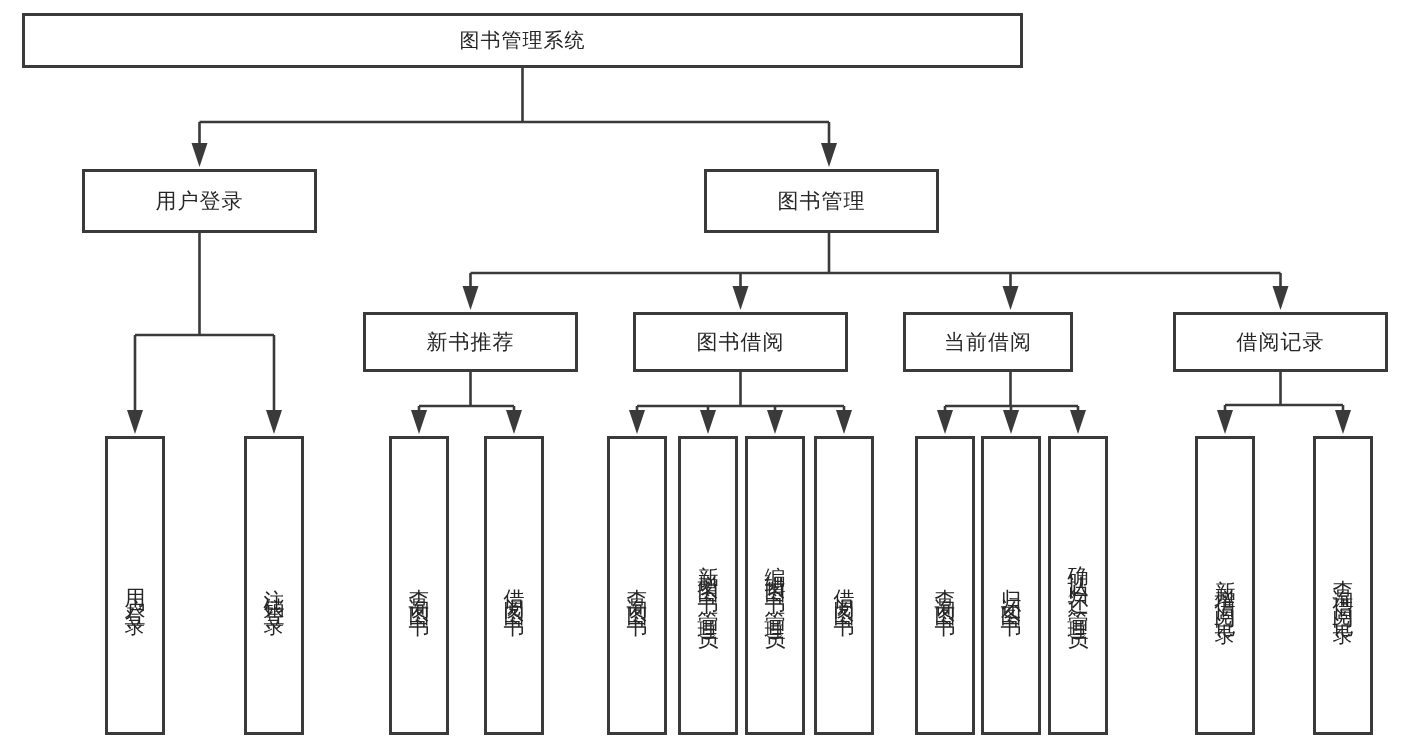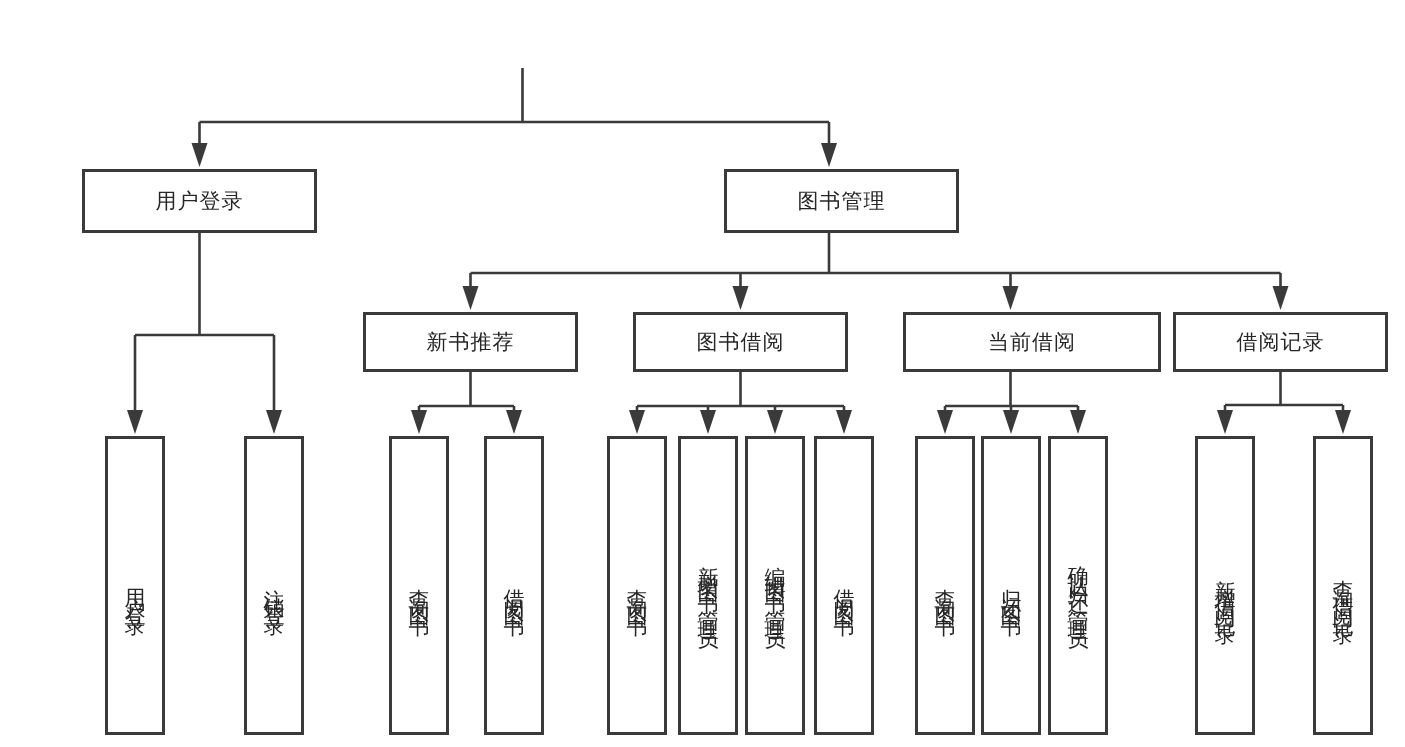--- a/index.html
+++ b/index.html
@@ -90,27 +90,28 @@
              M945 406 L945 412 M1011 406 L1011 412 M1078 406 L1078 412"></path>
     <polygon points="937,410 953,410 945,434"></polygon>
     <polygon points="1003,410 1019,410 1011,434"></polygon>
     <polygon points="1070,410 1086,410 1078,434"></polygon>
 
     <path d="M1280.5 372 L1280.5 405 M1225 405 L1343 405 M1225 405 L1225 412 M1343 405 L1343 412"></path>
     <polygon points="1217,410 1233,410 1225,434"></polygon>
     <polygon points="1335,410 1351,410 1343,434"></polygon>
   </svg>
 
+  <div class="node rootbox" style="left:22px; top:13px; width:1001px; height:55px;">图书管理系统</div>
 
   <div class="node hbox" style="left:82px; top:169px; width:235px; height:64px;">用户登录</div>
-  <div class="node hbox" style="left:724px; top:169px; width:235px; height:64px;">图书管理</div>
+  <div class="node hbox" style="left:704px; top:169px; width:235px; height:64px;">图书管理</div>
 
   <div class="node hbox" style="left:363px; top:312px; width:215px; height:60px;">新书推荐</div>
   <div class="node hbox" style="left:633px; top:312px; width:215px; height:60px;">图书借阅</div>
-  <div class="node hbox" style="left:903px; top:312px; width:258px; height:60px;">当前借阅</div>
+  <div class="node hbox" style="left:903px; top:312px; width:170px; height:60px;">当前借阅</div>
   <div class="node hbox" style="left:1173px; top:312px; width:215px; height:60px;">借阅记录</div>
 
   <div class="node vbox" style="left:105px; top:436px; width:60px; height:299px;">用户登录</div>
   <div class="node vbox" style="left:244px; top:436px; width:60px; height:299px;">注销登录</div>
 
   <div class="node vbox" style="left:389px; top:436px; width:60px; height:299px;">查询图书</div>
   <div class="node vbox" style="left:484px; top:436px; width:60px; height:299px;">借阅图书</div>
 
   <div class="node vbox" style="left:607px; top:436px; width:60px; height:299px;">查询图书</div>
   <div class="node vbox" style="left:678px; top:436px; width:60px; height:299px;">新增图书（管理员）</div>

